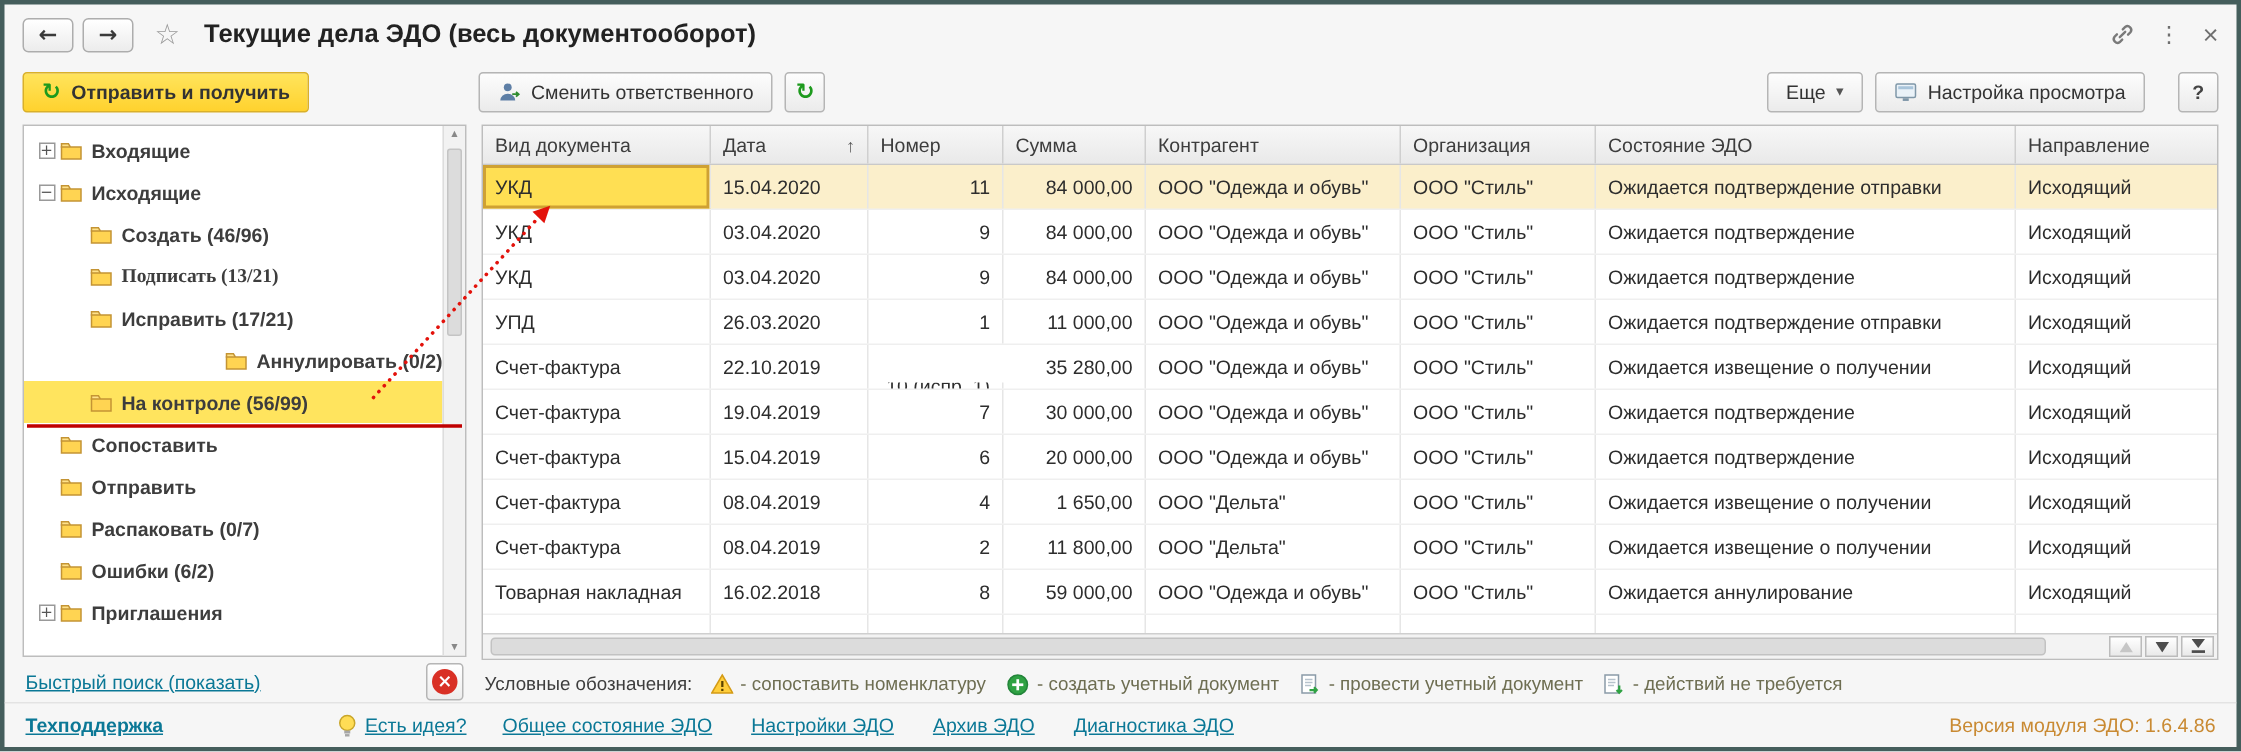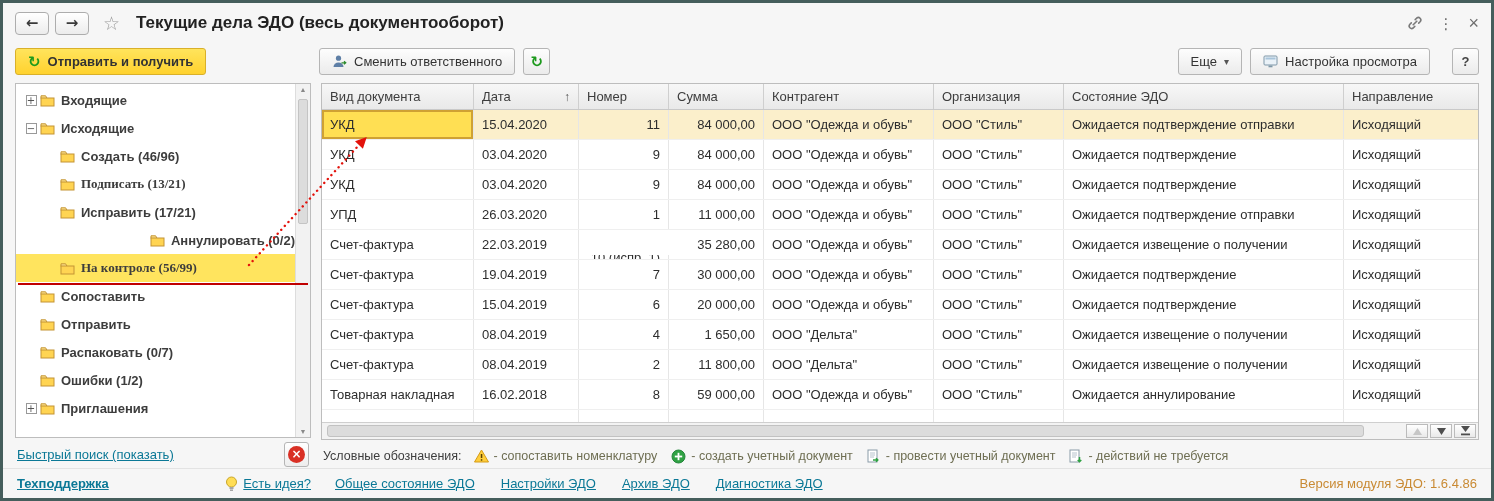--- a/index.html
+++ b/index.html
@@ -34,21 +34,21 @@
   .toolbar-right { margin-left:auto; display:flex; gap:8px; align-items:center; }
   .help-btn { margin-left:14px; font-weight:bold; color:#444; }
   .caret { font-size:10px; color:#555; }
   
   .main { flex:1; display:flex; gap:10px; padding:4px 12px 0; min-height:0; }
   .left-col { width:296px; flex:none; display:flex; flex-direction:column; }
   .tree-panel { flex:1; border:1px solid #bdbdbd; background:#fff; position:relative; overflow:hidden; }
   .tree-items { position:absolute; top:0; left:0; right:15px; bottom:0; padding-top:2px; }
   .tree-item { height:28px; display:flex; align-items:center; font-weight:bold; font-size:13px;
     color:#3d3d3d; cursor:pointer; white-space:nowrap; }
-  .tree-item.selected { background:#ffe45e;font-family:Liberation Serif, serif; }
+  .tree-item.selected { background:#ffe45e; }
   .expander { width:18px; flex:none; display:flex; align-items:center; justify-content:center; }
   .exp-box { width:11px; height:11px; border:1px solid #999; background:#fff; font:10px/9px "DejaVu Sans",sans-serif;
     text-align:center; color:#555; display:block; }
   .icon { display:inline-flex; align-items:center; }
   .tree-item .icon { margin-right:6px; flex:none; }
   .vscrollbar { position:absolute; top:0; right:0; bottom:0; width:15px; background:#f2f2f2;
     border-left:1px solid #ddd; display:flex; flex-direction:column; justify-content:space-between;
     align-items:center; padding:2px 0; font-size:7px; color:#888; cursor:pointer; }
   .sb-thumb { position:absolute; top:15px; right:2px; width:10px; height:125px; background:#dcdcdc;
     border:1px solid #c4c4c4; border-radius:2px; }
@@ -271,21 +271,21 @@
               <span>Распаковать (0/7)</span>
             </div>
             <div class="tree-item" style="padding-left: 6px;">
               <span class="expander"></span>
               <span class="icon">
                 <svg width="15" height="13" viewBox="0 0 15 13">
                   <path d="M1 4.5 V1.8 h4.6 l1.3 2.2" fill="#ffe28a" stroke="#c49434"></path>
                   <rect x="1" y="4" width="13" height="8" fill="#ffd452" stroke="#c49434"></rect>
                 </svg>
               </span>
-              <span>Ошибки (1/2)</span>
+              <span>Ошибки (6/2)</span>
             </div>
             <div class="tree-item" style="padding-left: 6px;">
               <span class="expander">
                 <span class="exp-box">+</span>
               </span>
               <span class="icon">
                 <svg width="15" height="13" viewBox="0 0 15 13">
                   <path d="M1 4.5 V1.8 h4.6 l1.3 2.2" fill="#ffe28a" stroke="#c49434"></path>
                   <rect x="1" y="4" width="13" height="8" fill="#ffd452" stroke="#c49434"></rect>
                 </svg>
@@ -372,21 +372,21 @@
               <div class="td" style="width: 105px;">26.03.2020</div>
               <div class="td num" style="width: 90px;">1</div>
               <div class="td num" style="width: 95px;">11 000,00</div>
               <div class="td" style="width: 170px;">ООО "Одежда и обувь"</div>
               <div class="td" style="width: 130px;">ООО "Стиль"</div>
               <div class="td" style="width: 280px;">Ожидается подтверждение отправки</div>
               <div class="td" style="width: 136px; flex: 1 1 0%; border-right: none;">Исходящий</div>
             </div>
             <div class="tr">
               <div class="td" style="width: 152px;">Счет-фактура</div>
-              <div class="td" style="width: 105px;">22.03.2019</div>
+              <div class="td" style="width: 105px;">22.10.2019</div>
               <div class="td num" style="width: 90px; margin-top: 25px;">10 (испр. 1)</div>
               <div class="td num" style="width: 95px;">35 280,00</div>
               <div class="td" style="width: 170px;">ООО "Одежда и обувь"</div>
               <div class="td" style="width: 130px;">ООО "Стиль"</div>
               <div class="td" style="width: 280px;">Ожидается извещение о получении</div>
               <div class="td" style="width: 136px; flex: 1 1 0%; border-right: none;">Исходящий</div>
             </div>
             <div class="tr">
               <div class="td" style="width: 152px;">Счет-фактура</div>
               <div class="td" style="width: 105px;">19.04.2019</div>

